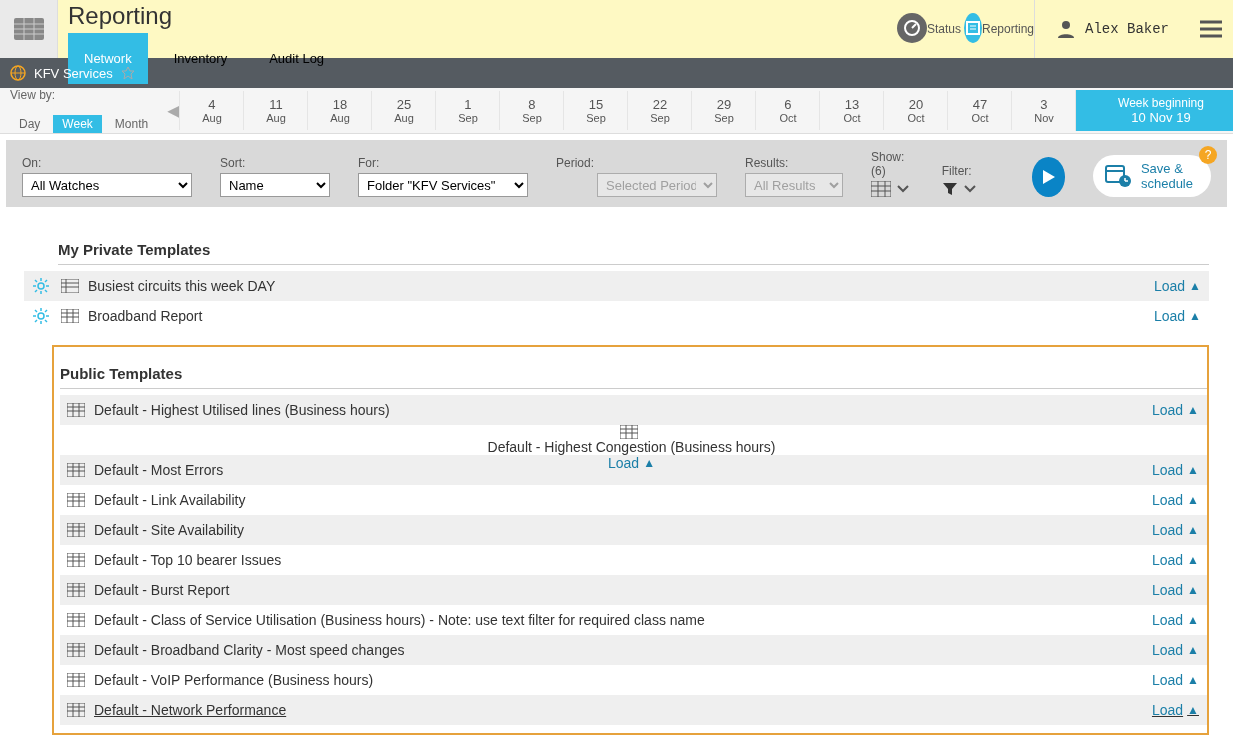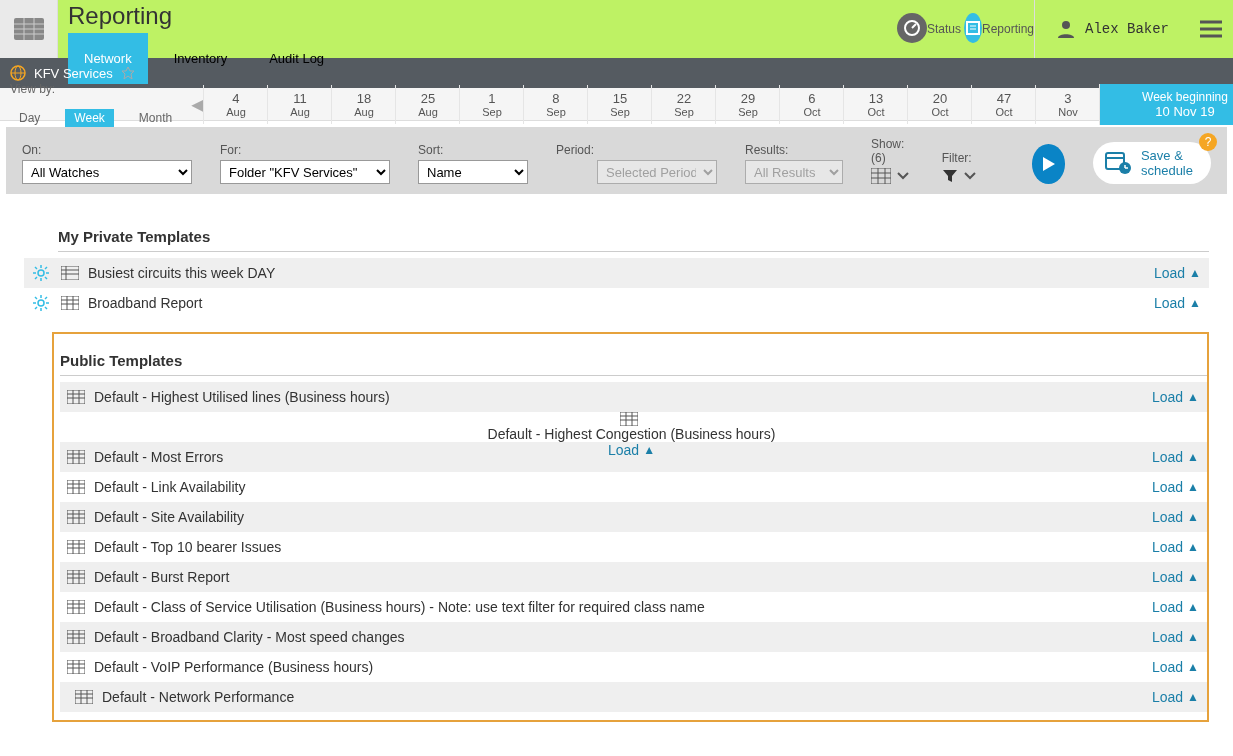--- a/index.html
+++ b/index.html
@@ -1,38 +1,38 @@
 <!DOCTYPE html>
 <html><head>
 <meta charset="utf-8">
 <style>
   * { box-sizing: border-box; margin: 0; padding: 0; font-family: Arial, Helvetica, sans-serif; }
   body { background: #fff; width: 1233px; }
   
   
-  .header { display: flex; align-items: stretch; background: #bef264; height: 58px; }
+  .header { display: flex; align-items: stretch; background: #fef9c3; height: 58px; }
   .header-logo { width: 58px; display:flex; align-items:center; justify-content:center; border-right:1px solid #ddd; background:#eaeaea; }
   .header-title-block { flex: 0 0 auto; padding: 2px 10px 0 10px; }
   .header-title { font-size: 24px; font-weight: 400; color: #333; margin-bottom: 3px; }
   .header-tabs { display:flex; gap:10px; }
   .header-tab { padding: 18px 16px; font-size: 13px; cursor:pointer; }
   .header-tab.active { background:#33bde5; color:#fff; }
   .header-spacer { flex:1; }
   .header-icon-btn { width:70px; display:flex; flex-direction:row; align-items:center; justify-content:center; font-size:12px; color:#555; cursor:pointer; }
   .header-icon-circle { width:30px; height:30px; border-radius:50%; display:flex; align-items:center; justify-content:center; margin-bottom:2px; }
   .header-user { display:flex; align-items:center; gap:8px; padding:0 20px; border-left:1px solid #ddd; }
   .header-menu { width:44px; display:flex; align-items:center; justify-content:center; cursor:pointer;}
   
   
   .breadcrumb-bar { background:#555b61; color:#fff; height:30px; display:flex; align-items:center; padding:0 10px; font-size:13px; gap:8px;}
   
   
-  .date-strip { display:flex; align-items:center; background:#f5f5f5; height:33px; border-bottom:1px solid #ddd;}
+  .date-strip { display:flex; align-items:center; background:#f5f5f5; height:46px; border-bottom:1px solid #ddd;}
   .viewby { padding:4px 10px; font-size:12px; color:#666; }
-  .viewby-row { display:flex; gap:16px; margin-top:13px;}
+  .viewby-row { display:flex; gap:4px; margin-top:13px;}
   .viewby-btn { font-size:12px; padding:1px 8px; cursor:pointer; border:1px solid transparent;}
   .viewby-btn.active { background:#33bde5; color:#fff;}
   .date-arrow { width:20px; display:flex; align-items:center; justify-content:center; color:#aaa; cursor:pointer; font-size:16px;}
   .date-cells { display:flex; flex:1; }
   .date-cell { flex:0 0 64px; text-align:center; font-size:12px; color:#555; padding:6px 0; border-left:1px solid #e5e5e5; cursor:pointer;}
   .date-cell .day { font-size:13px; }
   .date-cell .mon { font-size:11px; }
   .date-current { flex:0 0 170px; background:#33bde5; color:#fff; text-align:center; padding:6px 0; font-size:12px; border-left:1px solid #e5e5e5; cursor:pointer;}
   
   
@@ -210,26 +210,26 @@
 
 </div>
 
 <div style="padding:6px;">
 <div class="filter-bar">
   <div class="filter-group">
     <span>On:</span>
     <select class="filter-select" style="width:170px;"><option>All Watches</option></select>
   </div>
   <div class="filter-group">
+    <span>Sort:</span>
+    <select class="filter-select" style="width:110px;"><option>Name</option></select>
+  </div>
+  <div class="filter-group">
     <span>For:</span>
     <select class="filter-select" style="width:170px;"><option>Folder "KFV Services"</option></select>
-  </div>
-  <div class="filter-group">
-    <span>Sort:</span>
-    <select class="filter-select" style="width:110px;"><option>Name</option></select>
   </div>
   <div class="filter-group">
     <span>Period:</span>
     <select class="filter-select disabled" style="width:120px;margin-left:41px;" disabled=""><option>Selected Period</option></select>
   </div>
   <div class="filter-group">
     <span>Results:</span>
     <select class="filter-select disabled" style="width:98px;" disabled=""><option>All Results</option></select>
   </div>
   <div class="filter-group">
@@ -470,21 +470,21 @@
               <rect x="0" y="0" width="18" height="14" fill="none" stroke="#555"></rect>
               <line x1="0" y1="4" x2="18" y2="4" stroke="#555"></line>
               <line x1="0" y1="8" x2="18" y2="8" stroke="#555"></line>
               <line x1="6" y1="0" x2="6" y2="14" stroke="#555"></line>
               <line x1="12" y1="0" x2="12" y2="14" stroke="#555"></line>
             </svg>
           </span>
           <span class="row-label">Default - VoIP Performance (Business hours)</span>
           <span class="row-load">Load <span style="color:#1b7fa8;font-size:12px;">▲</span></span>
         </div>
-        <div class="template-row shaded" style="padding-left: 12px;">
+        <div class="template-row shaded" style="padding-left: 4px; text-decoration: underline;">
           <span class="row-icon">
             <svg width="18" height="14">
               <rect x="0" y="0" width="18" height="14" fill="none" stroke="#555"></rect>
               <line x1="0" y1="4" x2="18" y2="4" stroke="#555"></line>
               <line x1="0" y1="8" x2="18" y2="8" stroke="#555"></line>
               <line x1="6" y1="0" x2="6" y2="14" stroke="#555"></line>
               <line x1="12" y1="0" x2="12" y2="14" stroke="#555"></line>
             </svg>
           </span>
           <span class="row-label">Default - Network Performance</span>

